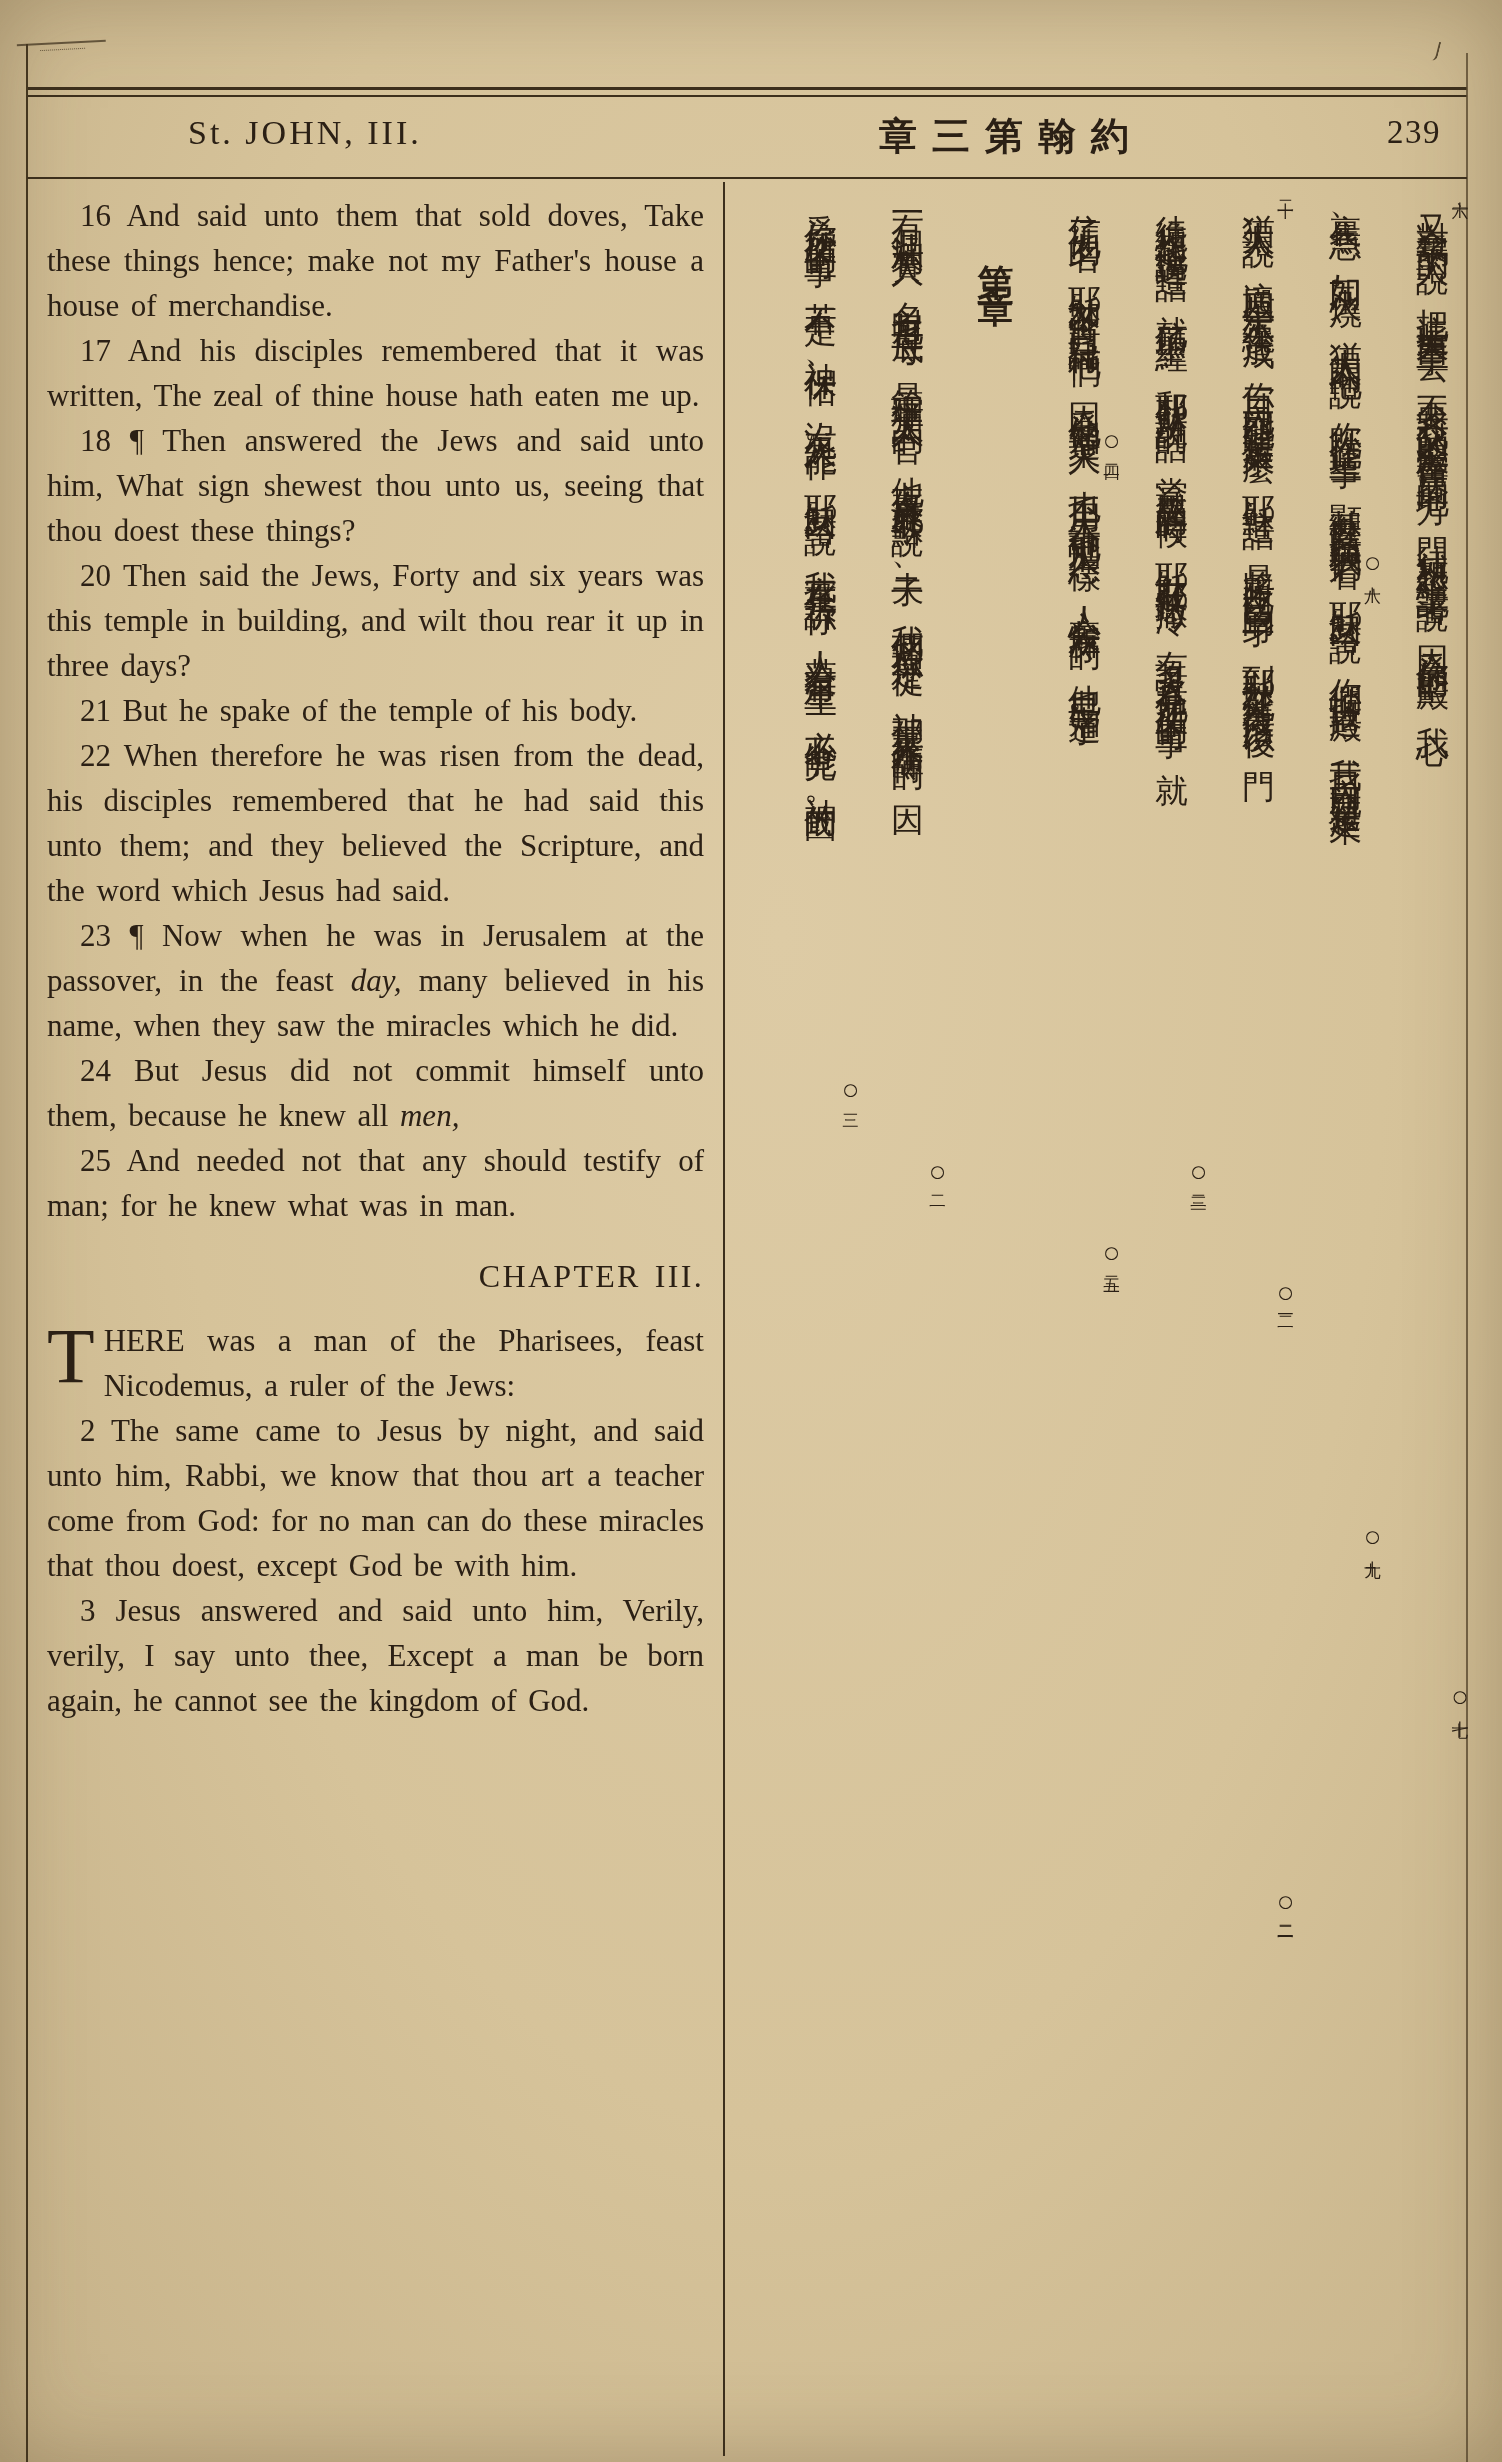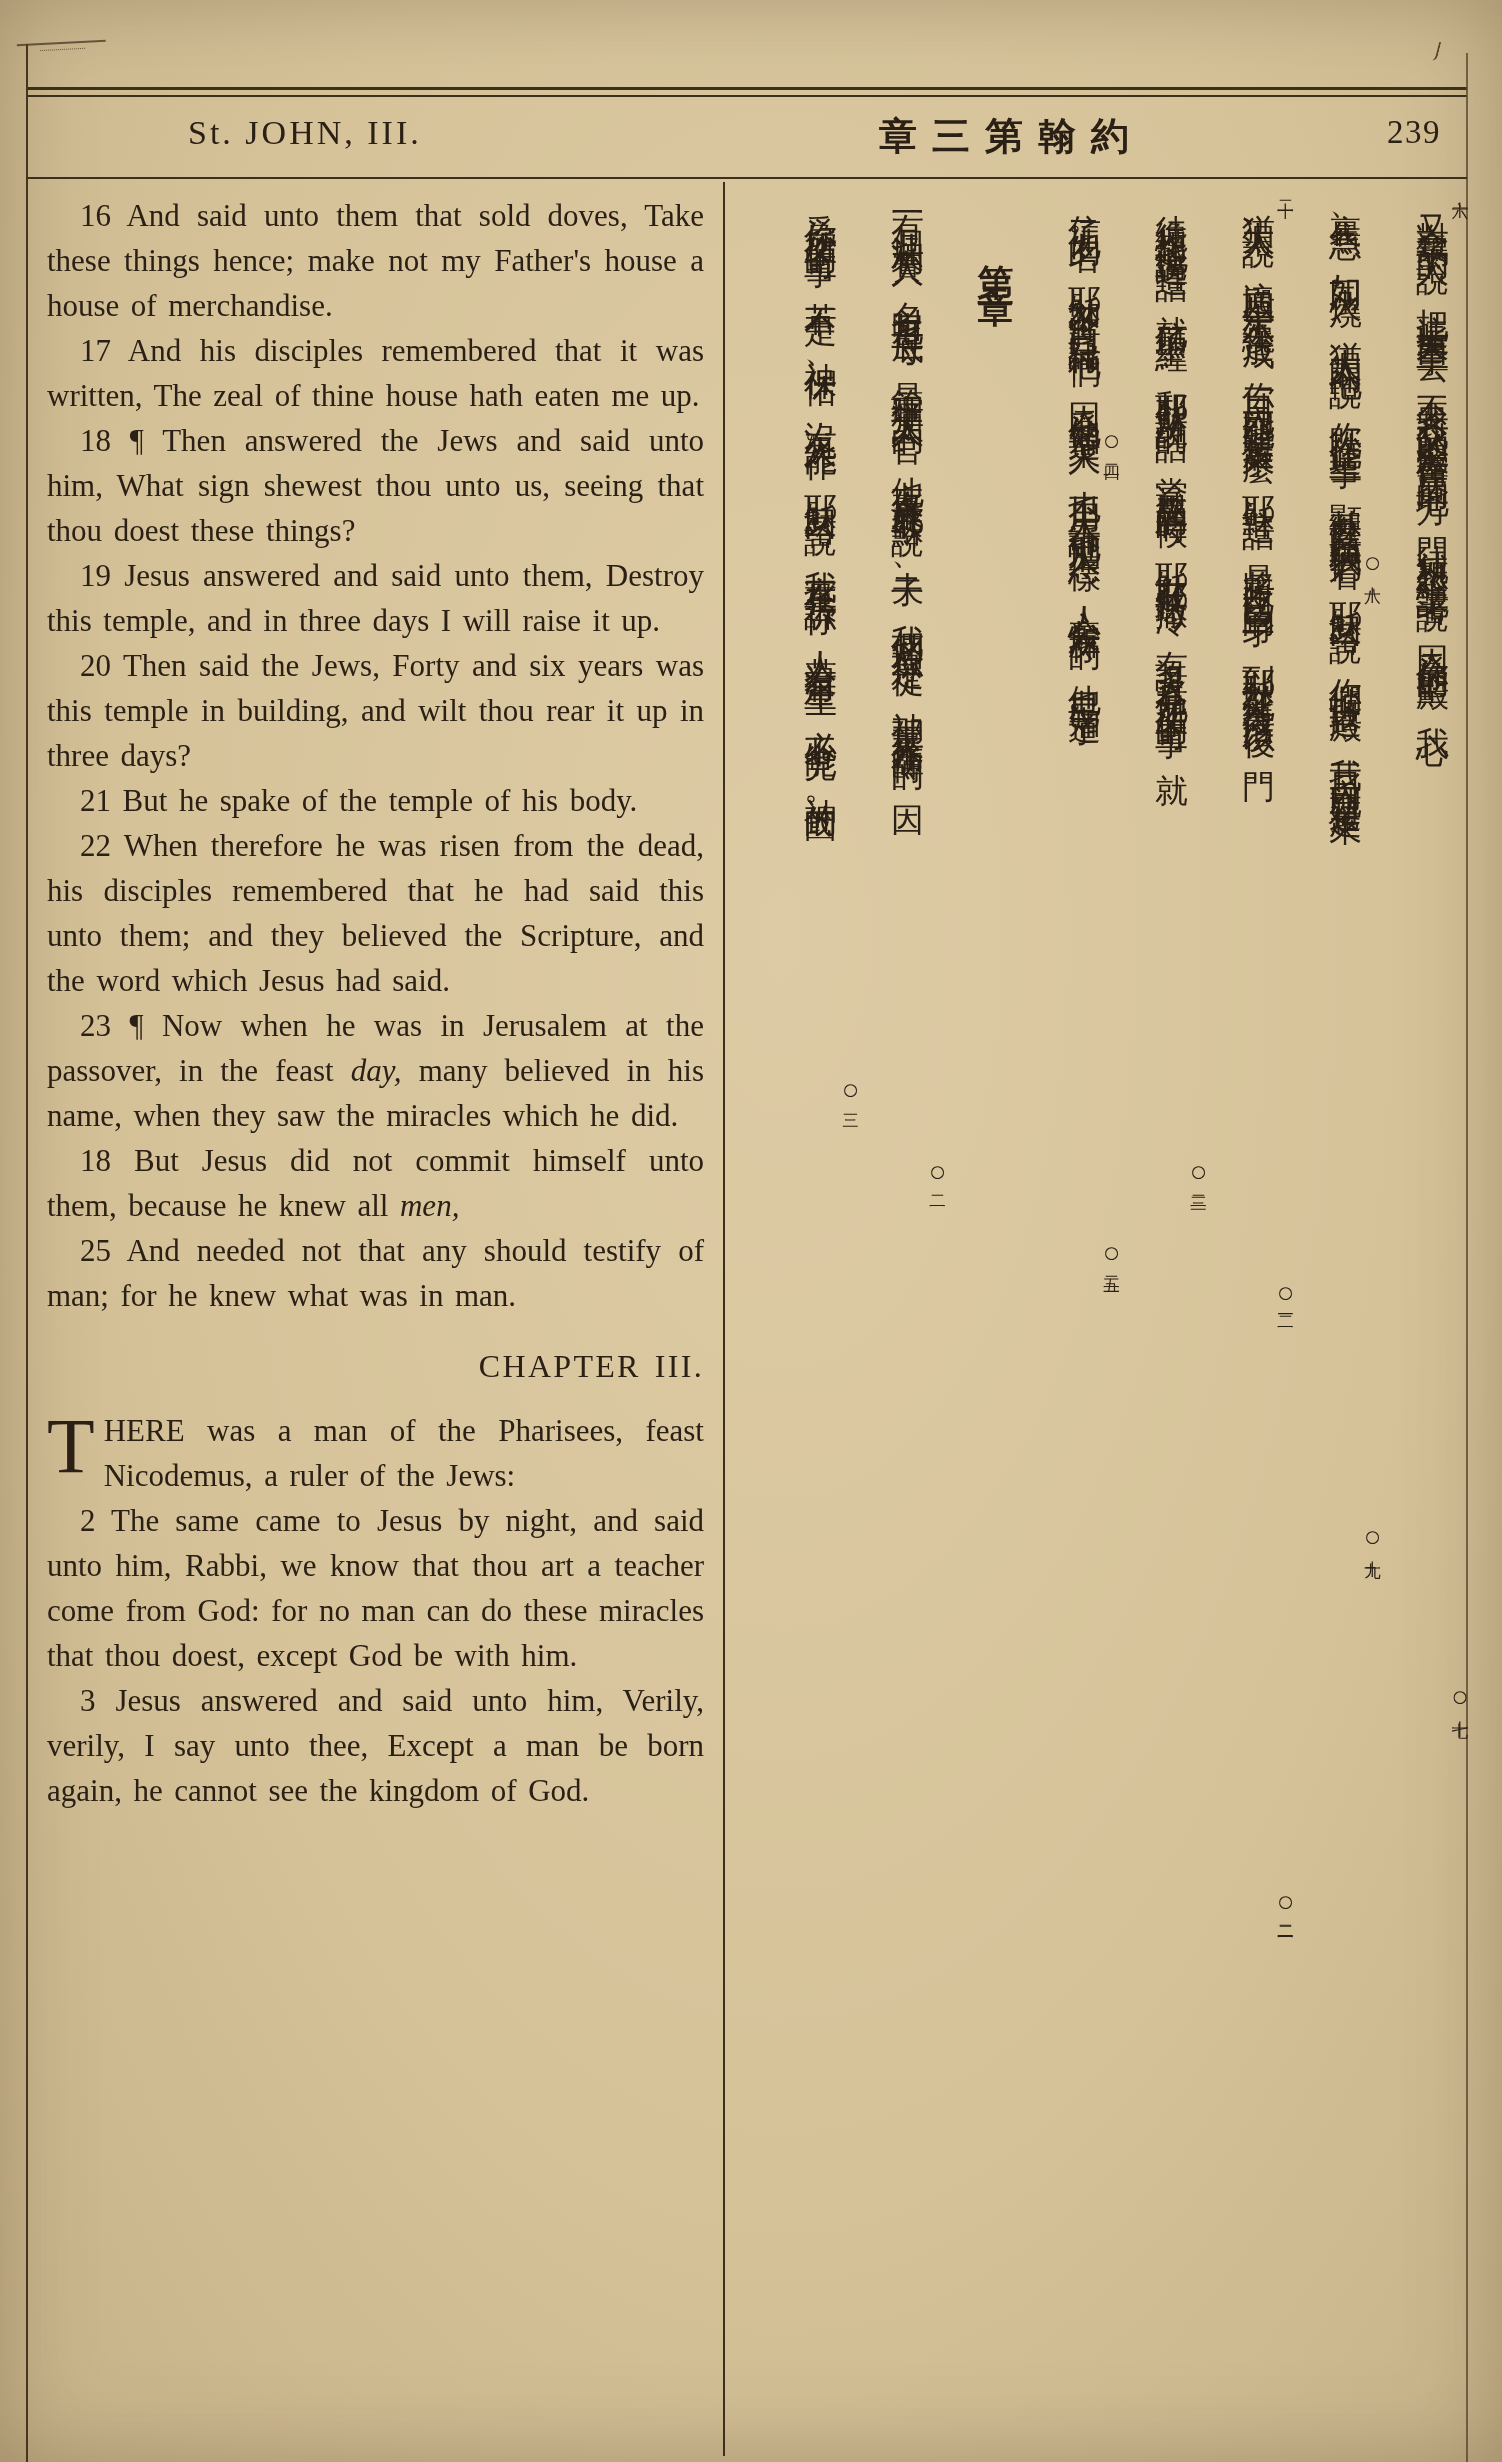--- a/index.html
+++ b/index.html
@@ -84,26 +84,25 @@
   <div class="title-en">St. JOHN, III.</div>
   <div class="title-zh">章三第翰約</div>
   <div class="page-num">239</div>
   <div class="header-rule"></div>
   <div class="column-divider"></div>
 
   <section class="english">
     <p>16 And said unto them that sold doves, Take these things hence; make not my Father's house a house of merchandise.</p>
     <p>17 And his disciples remembered that it was written, The zeal of thine house hath eaten me up.</p>
     <p>18 ¶ Then answered the Jews and said unto him, What sign shewest thou unto us, seeing that thou doest these things?</p>
-    <p>19 Jesus answered and said unto them, Destroy this temple, and in three days I will raise it up.</p>
     <p>20 Then said the Jews, Forty and six years was this temple in building, and wilt thou rear it up in three days?</p>
     <p>21 But he spake of the temple of his body.</p>
     <p>22 When therefore he was risen from the dead, his disciples remembered that he had said this unto them; and they believed the Scripture, and the word which Jesus had said.</p>
     <p><span>23 ¶ Now when he was in Jerusalem at the passover, in the feast </span><i>day,</i><span> many believed in his name, when they saw the miracles which he did.</span></p>
-    <p><span>18 But Jesus did not commit himself unto them, because he knew all </span><i>men,</i></p>
+    <p><span>24 But Jesus did not commit himself unto them, because he knew all </span><i>men,</i></p>
     <p>25 And needed not that any should testify of man; for he knew what was in man.</p>
     <h2 class="chapter-heading">CHAPTER III.</h2>
     <p class="dropcap">THERE was a man of the Pharisees, feast Nicodemus, a ruler of the Jews:</p>
     <p>2 The same came to Jesus by night, and said unto him, Rabbi, we know that thou art a teacher come from God: for no man can do these miracles that thou doest, except God be with him.</p>
     <p>3 Jesus answered and said unto him, Verily, verily, I say unto thee, Except a man be born again, he cannot see the kingdom of God.</p>
   </section>
 
   <section class="chinese">
     <div class="vcols">
       <div class="vcol">又對賣鴿子的人說、把這些東西拿去、不要將我父的聖殿當作買賣的地方。門徒就想起經上記著說、因爲你的聖殿、我心</div>

